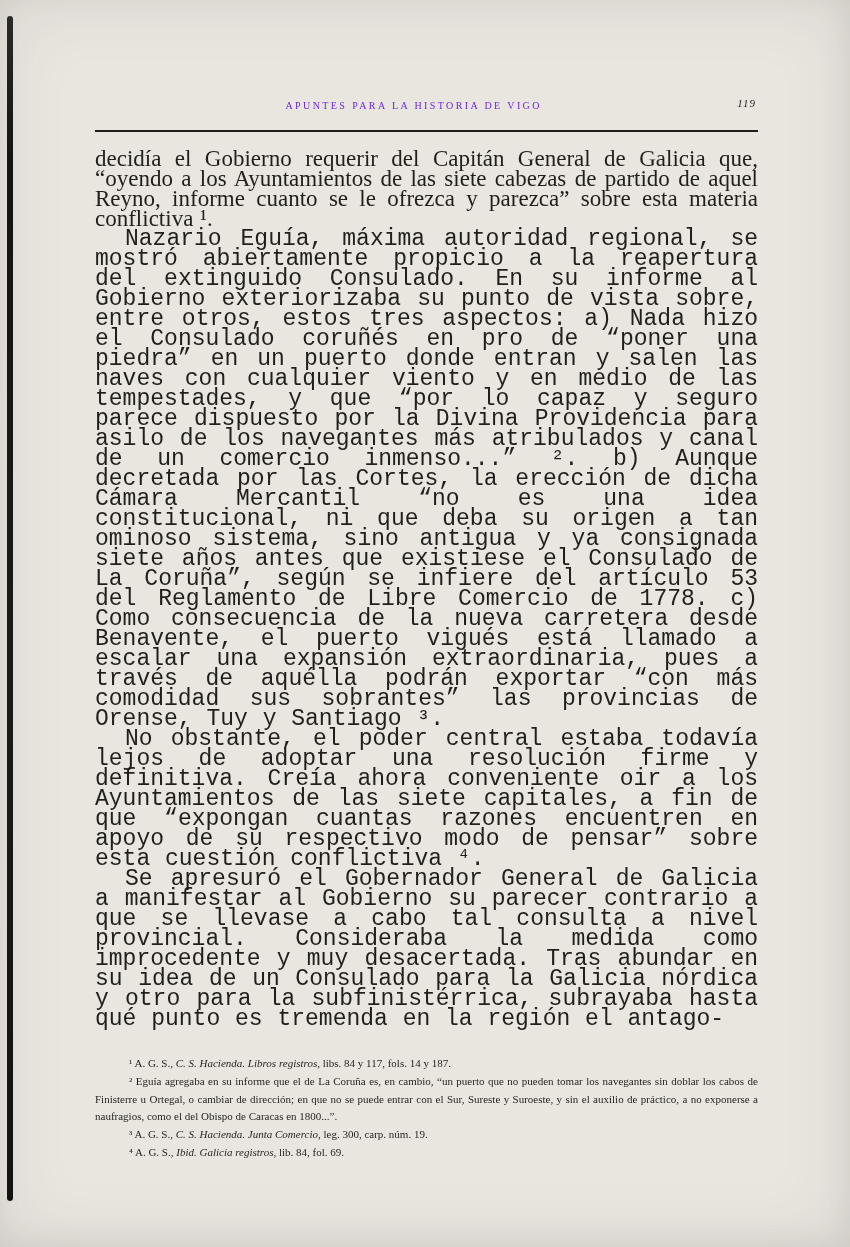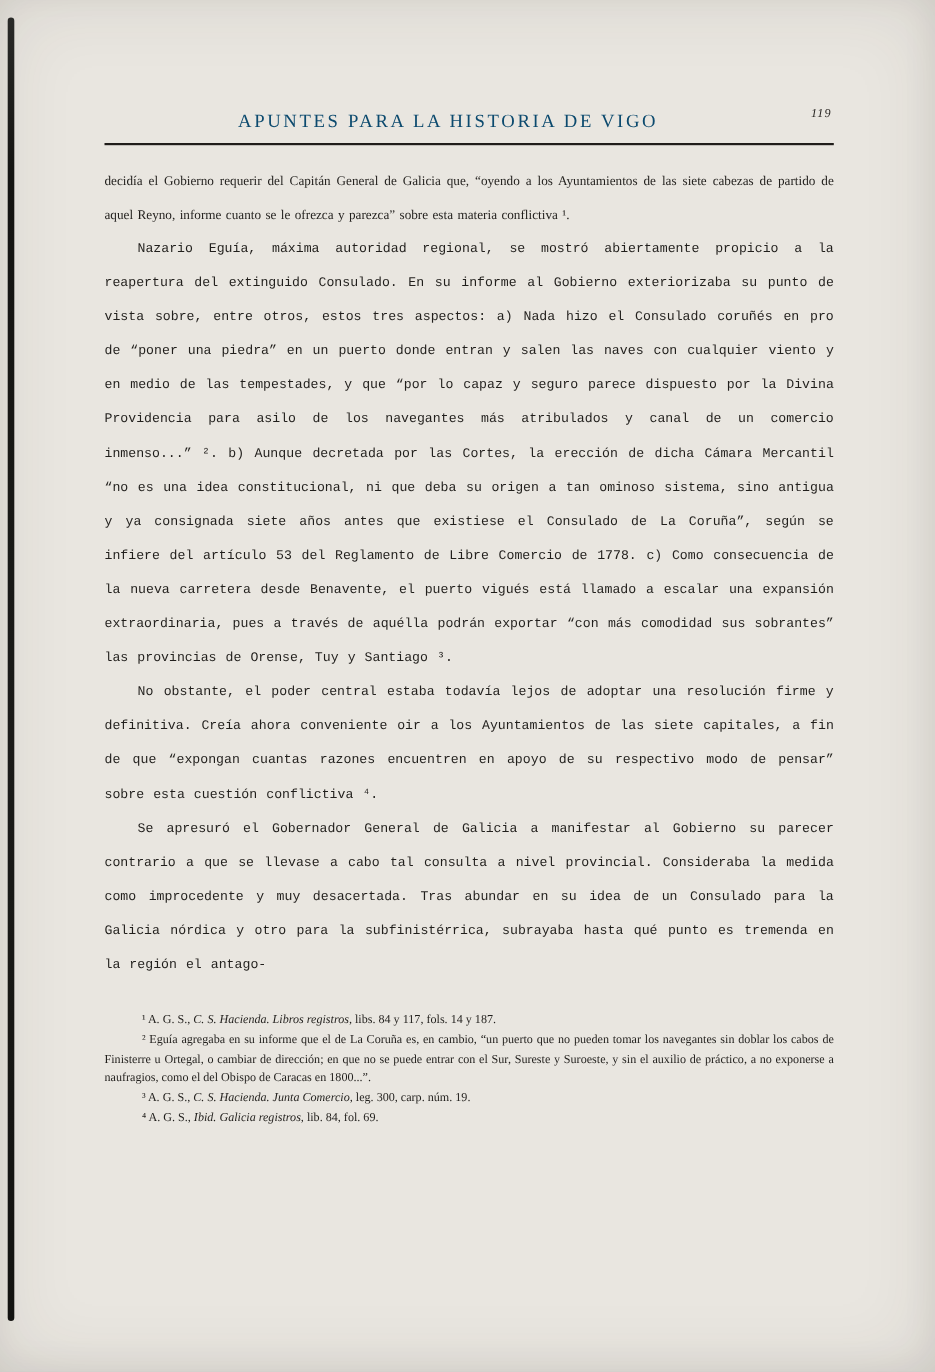--- a/index.html
+++ b/index.html
@@ -34,44 +34,44 @@
   }
   .running-header {
     position: relative;
     height: 20px;
   }
   .running-title {
     position: absolute;
     left: 50%;
     transform: translateX(-55%);
     white-space: nowrap;
-    font-size: 17px;
+    font-size: 10px;
     letter-spacing: 2.4px;
-    color: #0c4a6e;
+    color: #6d28d9;
     font-weight: 400;
   }
   .page-number {
     position: absolute;
     right: 2px;
     top: -3px;
     font-size: 11px;
     letter-spacing: 1px;
     color: #262320;
     font-style: italic;
   }
   .header-rule {
     margin-top: 10px;
     border: 0;
     border-top: 2.5px solid #201d1a;
     height: 0;
   }
   .body-text {
     margin-top: 17px;
-    font-size: 12px;
-    line-height: 31px;
+    font-size: 23px;
+    line-height: 20px;
     text-align: justify;
     word-spacing: 1px;
   }
   .body-text p {
     margin: 0;
   }
   .body-text p.indent {
     text-indent: 30px;
     font-family: Liberation Mono, monospace;
   }

